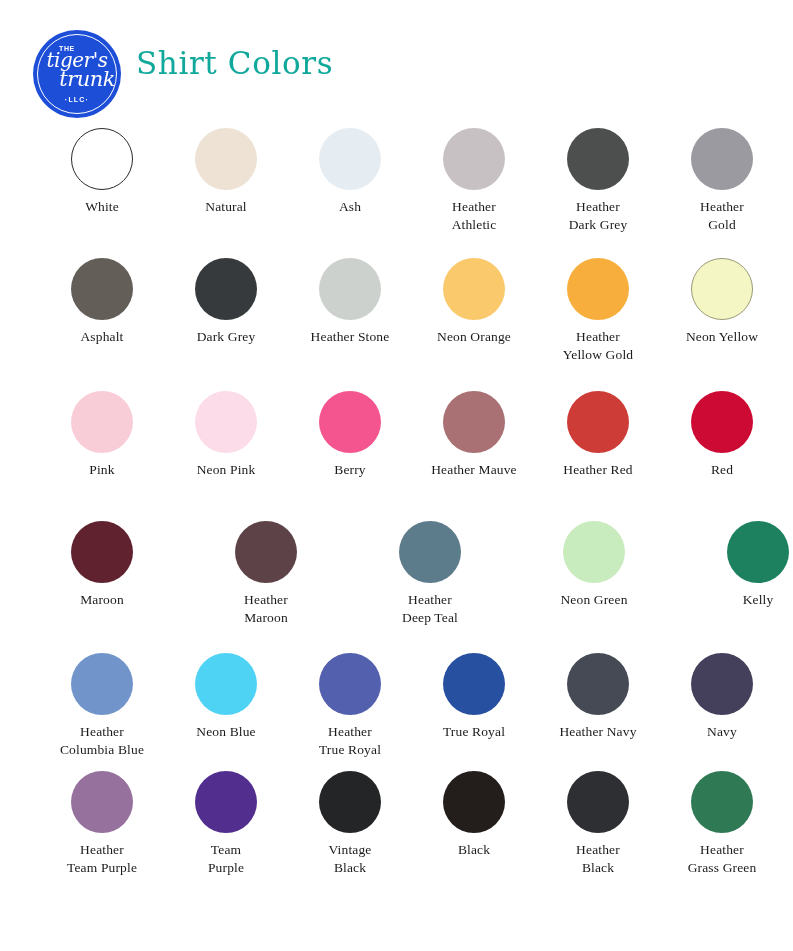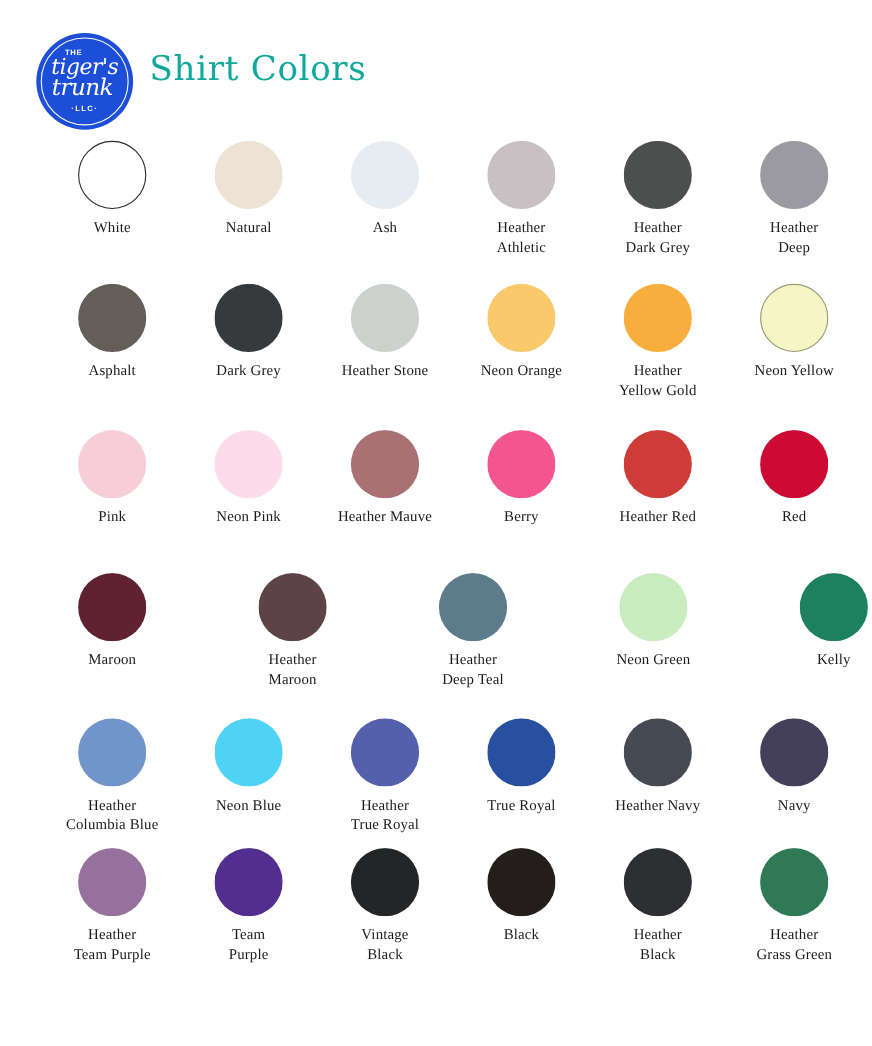--- a/index.html
+++ b/index.html
@@ -73,21 +73,21 @@
     font-size: 20px;
     color: #ffffff;
     letter-spacing: -0.5px;
     line-height: 20px;
   }
   .logo-word2 {
     position: absolute;
     left: 14px;
     top: 39px;
     width: 68px;
-    text-align: left;
+    text-align: right;
     font-family: "DejaVu Serif", serif;
     font-style: italic;
     font-size: 21px;
     color: #ffffff;
     letter-spacing: -0.5px;
     line-height: 21px;
   }
   .logo-llc {
     position: absolute;
     left: 0;
@@ -203,21 +203,21 @@
           <div class="swatch" style="background: rgb(77, 79, 78); border: 1px solid transparent;"></div>
           <div class="cell-label">
             <span class="ln">Heather</span>
             <span class="ln">Dark Grey</span>
           </div>
         </div>
         <div class="cell">
           <div class="swatch" style="background: rgb(154, 154, 160); border: 1px solid transparent;"></div>
           <div class="cell-label">
             <span class="ln">Heather</span>
-            <span class="ln">Deep</span>
+            <span class="ln">Gold</span>
           </div>
         </div>
       </div>
       <div class="row row-h2">
         <div class="cell">
           <div class="swatch" style="background: rgb(100, 94, 89); border: 1px solid transparent;"></div>
           <div class="cell-label">
             <span class="ln">Asphalt</span>
           </div>
         </div>
@@ -260,29 +260,29 @@
             <span class="ln">Pink</span>
           </div>
         </div>
         <div class="cell">
           <div class="swatch" style="background: rgb(251, 220, 232); border: 1px solid transparent;"></div>
           <div class="cell-label">
             <span class="ln">Neon Pink</span>
           </div>
         </div>
         <div class="cell">
+          <div class="swatch" style="background: rgb(245, 85, 142); border: 1px solid transparent;"></div>
+          <div class="cell-label">
+            <span class="ln">Berry</span>
+          </div>
+        </div>
+        <div class="cell">
           <div class="swatch" style="background: rgb(169, 113, 116); border: 1px solid transparent;"></div>
           <div class="cell-label">
             <span class="ln">Heather Mauve</span>
-          </div>
-        </div>
-        <div class="cell">
-          <div class="swatch" style="background: rgb(245, 85, 142); border: 1px solid transparent;"></div>
-          <div class="cell-label">
-            <span class="ln">Berry</span>
           </div>
         </div>
         <div class="cell">
           <div class="swatch" style="background: rgb(205, 60, 54); border: 1px solid transparent;"></div>
           <div class="cell-label">
             <span class="ln">Heather Red</span>
           </div>
         </div>
         <div class="cell">
           <div class="swatch" style="background: rgb(204, 10, 51); border: 1px solid transparent;"></div>

